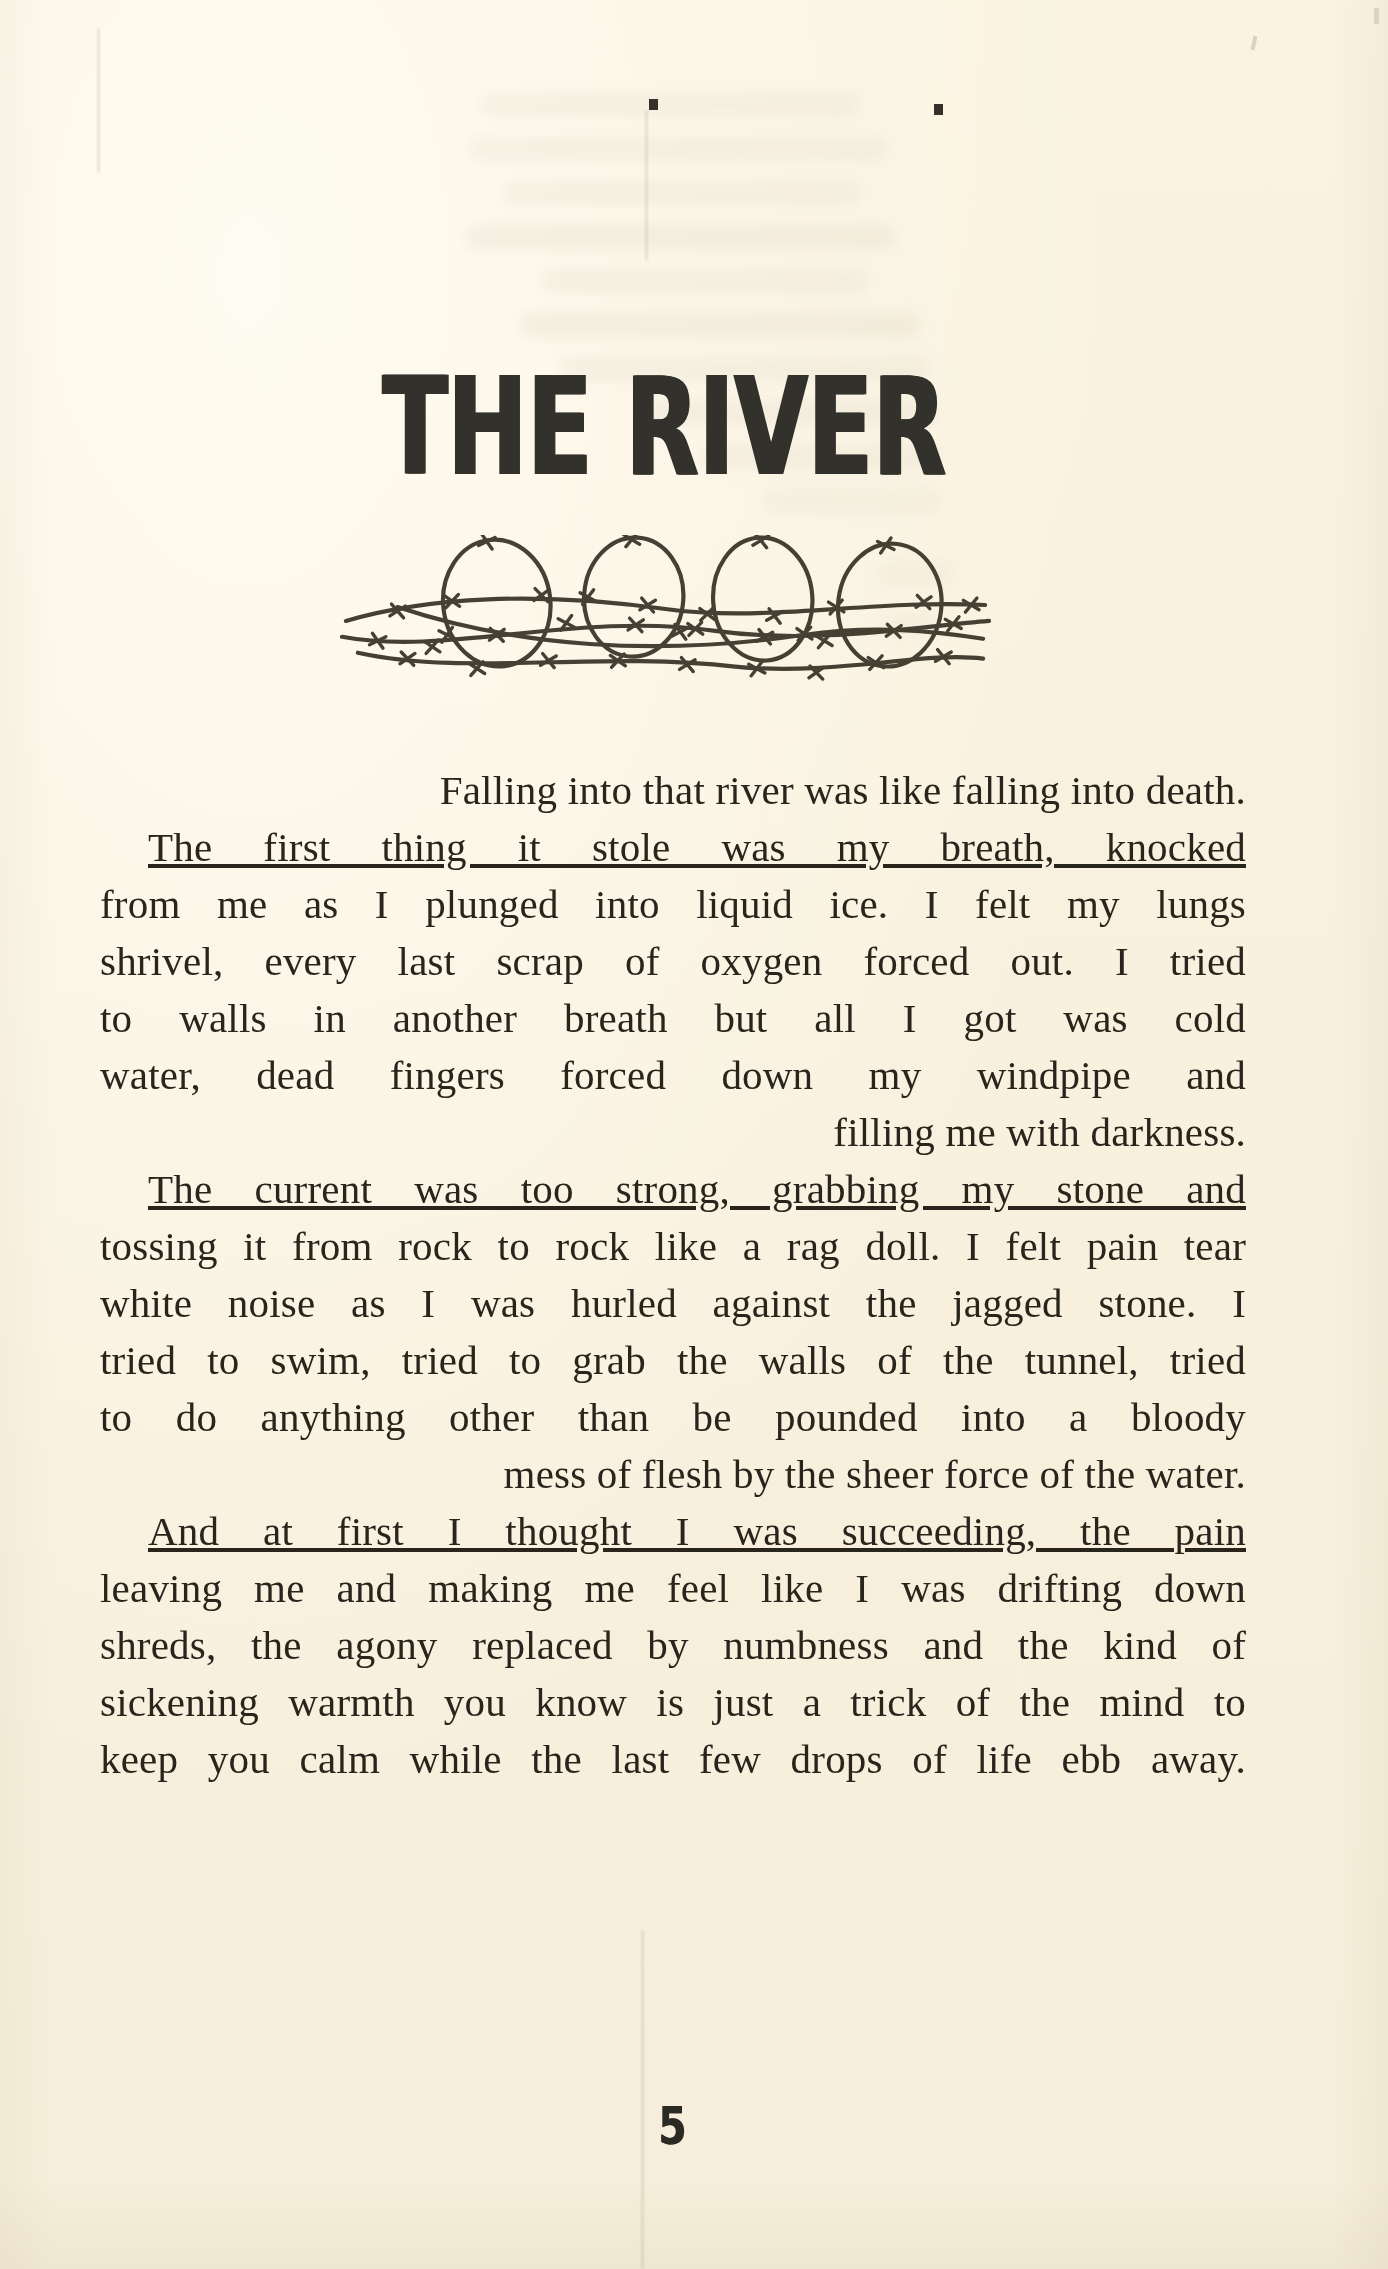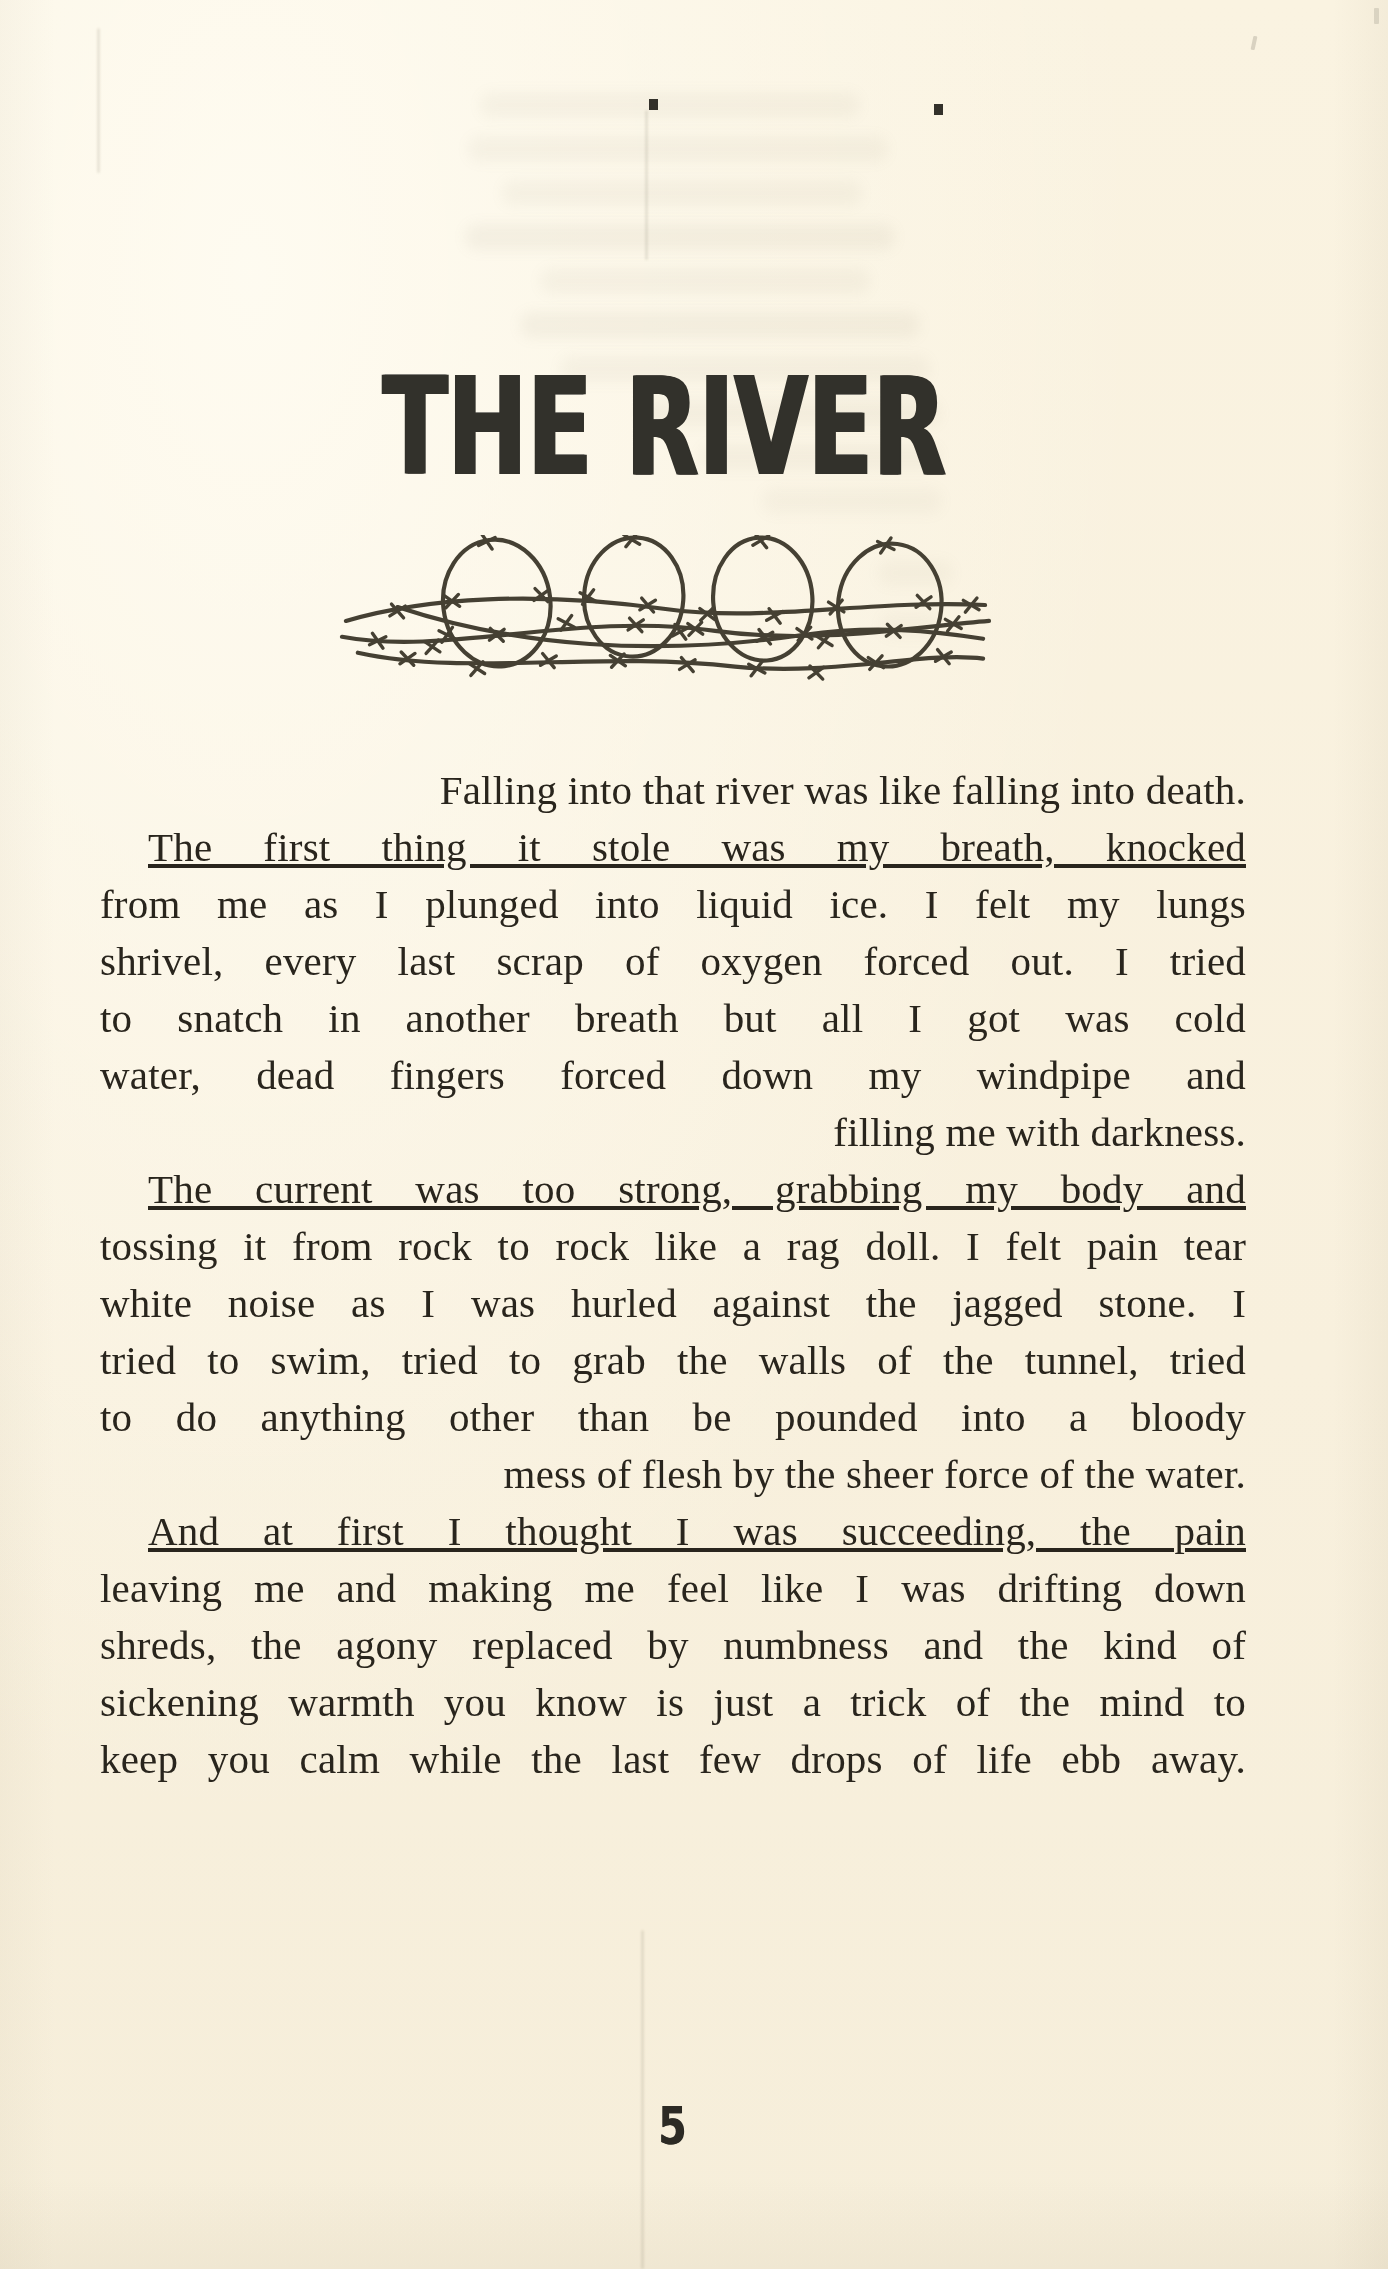--- a/index.html
+++ b/index.html
@@ -192,26 +192,26 @@
 </div>
 
 <div class="body-text">
   <div>
     <div class="line">Falling into that river was like falling into death.</div>
   </div>
   <div>
     <div class="line just indent">The first thing it stole was my breath, knocked</div>
     <div class="line just">from me as I plunged into liquid ice. I felt my lungs</div>
     <div class="line just">shrivel, every last scrap of oxygen forced out. I tried</div>
-    <div class="line just">to snatch in another breath but all I got was cold</div>
+    <div class="line just">to walls in another breath but all I got was cold</div>
     <div class="line just">water, dead fingers forced down my windpipe and</div>
     <div class="line">filling me with darkness.</div>
   </div>
   <div>
-    <div class="line just indent">The current was too strong, grabbing my body and</div>
+    <div class="line just indent">The current was too strong, grabbing my stone and</div>
     <div class="line just">tossing it from rock to rock like a rag doll. I felt pain tear</div>
     <div class="line just">white noise as I was hurled against the jagged stone. I</div>
     <div class="line just">tried to swim, tried to grab the walls of the tunnel, tried</div>
     <div class="line just">to do anything other than be pounded into a bloody</div>
     <div class="line">mess of flesh by the sheer force of the water.</div>
   </div>
   <div>
     <div class="line just indent">And at first I thought I was succeeding, the pain</div>
     <div class="line just">leaving me and making me feel like I was drifting down</div>
     <div class="line just">shreds, the agony replaced by numbness and the kind of</div>

